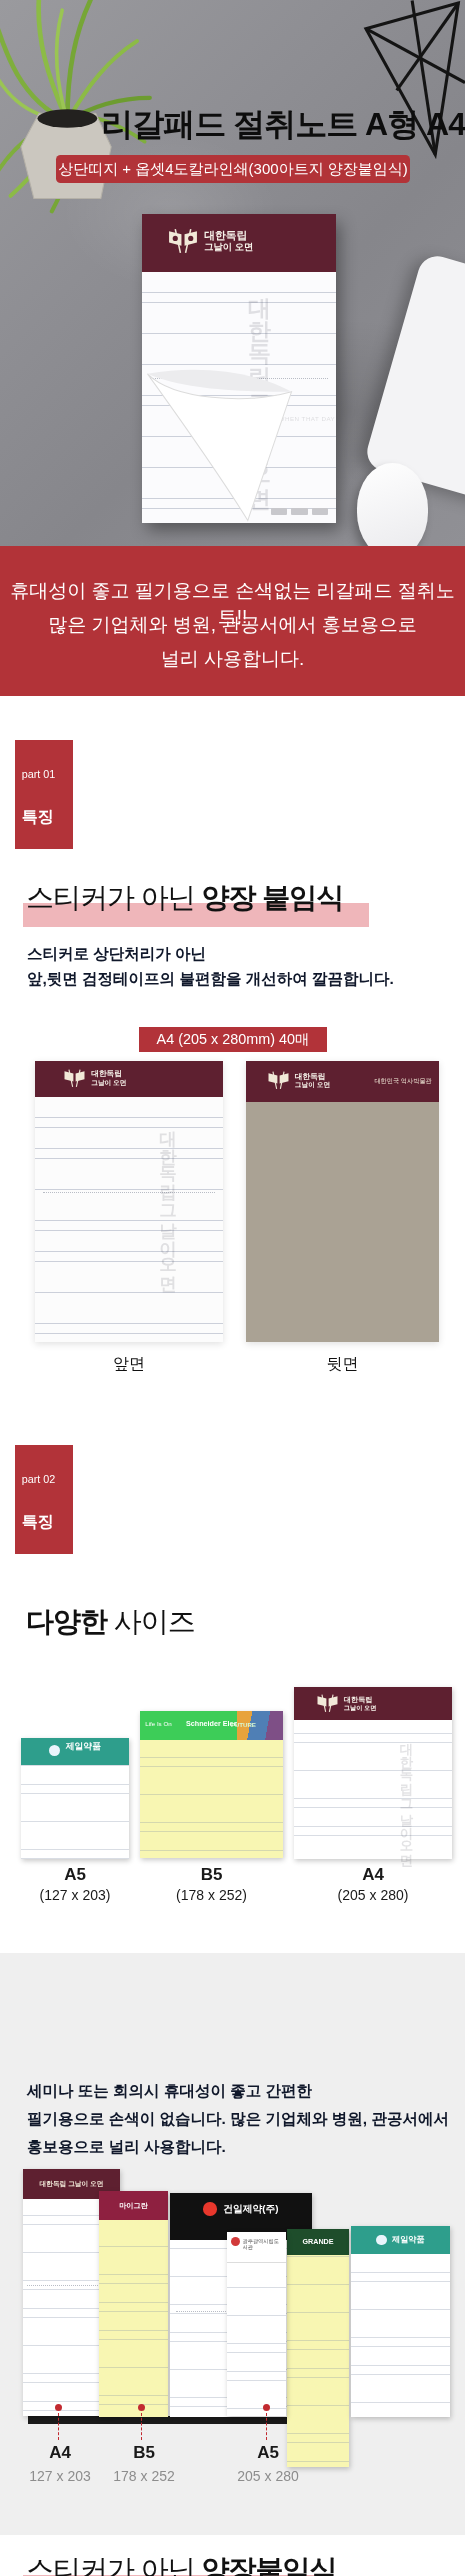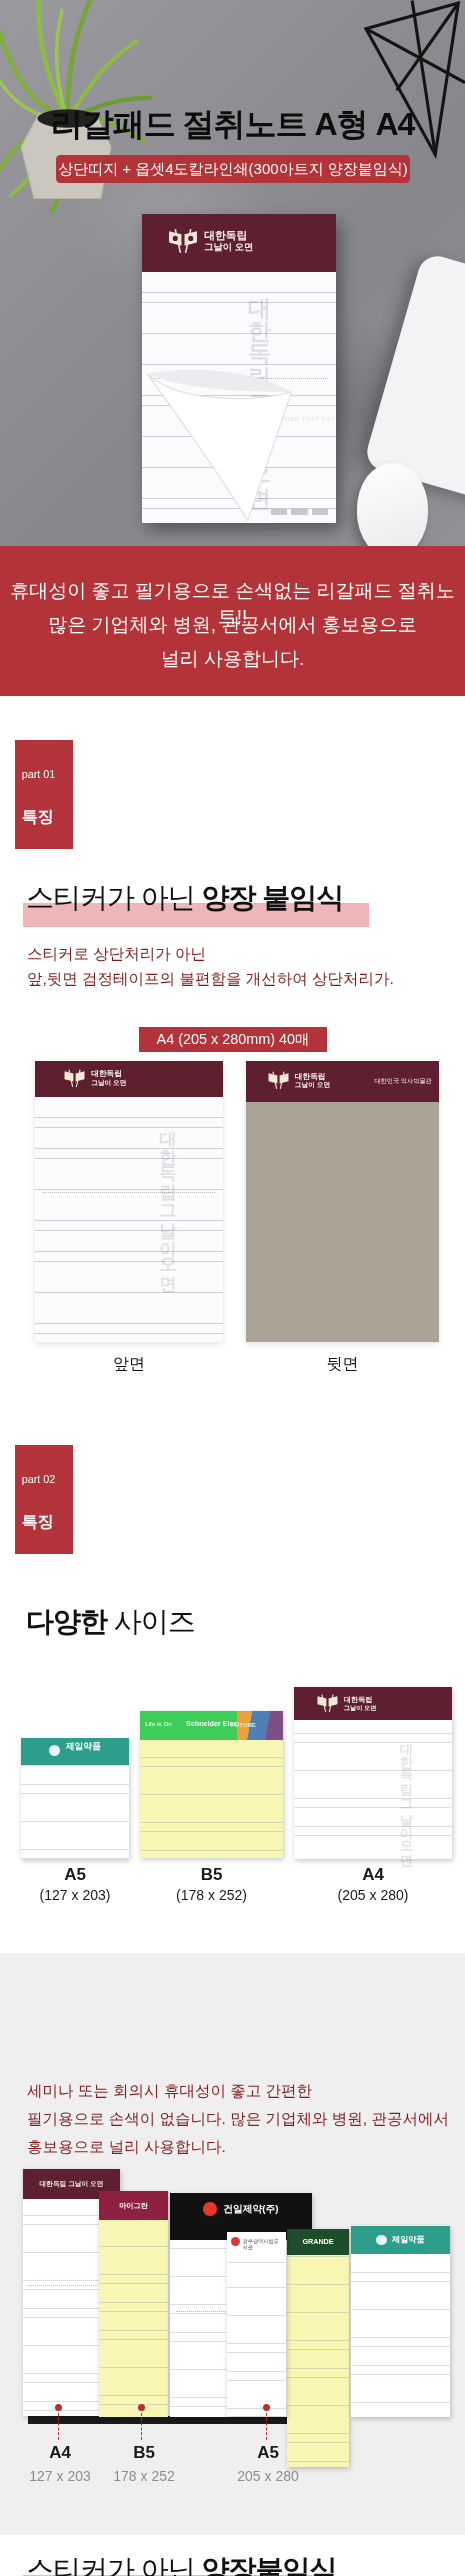--- a/index.html
+++ b/index.html
@@ -6,21 +6,21 @@
   #page{position:relative;width:465px;height:3959px;overflow:hidden;background:#fff;
         font-family:"Liberation Sans","DejaVu Sans",sans-serif;color:#1a1a1a;}
   .s{position:absolute;}
   
   .hero{left:0;top:0;width:465px;height:546px;overflow:hidden;
         background:linear-gradient(135deg,#9a9a9e 0%,#8e8e93 35%,#86868b 60%,#909095 100%);}
   .hero:before{content:"";position:absolute;left:62px;top:134px;width:216px;height:155px;
         background:radial-gradient(closest-side,rgba(255,255,255,.10),rgba(255,255,255,0));}
   .hero:after{content:"";position:absolute;left:216px;top:319px;width:268px;height:185px;
         background:radial-gradient(closest-side,rgba(0,0,0,.12),rgba(0,0,0,0));}
-  .hero-title{left:0;top:103px;width:465px;text-align:center;font-size:32px;font-weight:800;
+  .hero-title{left:0;top:103px;width:465px;text-align:right;font-size:32px;font-weight:800;
         letter-spacing:-1px;color:#0d0d0d;z-index:6;}
   .hero-badge{left:56px;top:155px;width:354px;height:28px;background:#b23338;border-radius:4.6px;
         color:#fff;font-size:15px;line-height:28px;text-align:center;z-index:6;}
   .mousepad{left:389px;top:278px;width:222px;height:222px;background:#f3f3f5;border-radius:19.6px;
         transform:rotate(16deg);box-shadow:-7.2px 5.2px 14.4px rgba(0,0,0,.25);z-index:1;}
   .mouse{left:357px;top:463px;width:71px;height:95px;background:linear-gradient(160deg,#ffffff,#e9e9ec);
         border-radius:50%/48%;box-shadow:-4.1px 5.2px 9.3px rgba(0,0,0,.28);z-index:2;}
   .hero-pad{left:142px;top:214px;width:194px;height:309px;background:#fbfbfd;z-index:4;
         box-shadow:5.2px 8.2px 15.5px rgba(0,0,0,.38);}
   .pad-head{position:absolute;left:0;top:0;width:100%;height:58px;background:#5e2030;}
@@ -35,21 +35,21 @@
   .banner{left:0;top:546px;width:465px;height:150px;background:#b23338;z-index:7;}
   .banner p{margin:0;color:#fff;text-align:center;font-size:19px;}
   
   .partbox{width:58px;background:#b23339;color:#fff;}
   .partbox .pno{position:absolute;left:6.7px;font-size:10.8px;}
   .partbox .plabel{position:absolute;left:6.7px;font-size:16px;font-weight:700;}
   .h-big{font-size:28px;letter-spacing:-1px;color:#111;z-index:2;}
   .h-light{font-weight:300;}
   .h-bold{font-weight:800;}
   .pinkbar{background:#efb6ba;z-index:1;}
-  .desc{font-size:15.5px;color:#7f1d1d;}
+  .desc{font-size:15.5px;color:#0f172a;font-weight:bold;}
   .gray-dim{color:#8d8d8d;}
   
   .photo{background:#fcfcfc;box-shadow:0 2.1px 7.2px rgba(0,0,0,.12);}
   .cardboard{background:#aaa294;}
   .caption{font-size:16px;color:#111;text-align:center;}
   .size-badge{background:#b23339;color:#fff;text-align:center;}
   
   .stand{box-shadow:1px 2.1px 5.2px rgba(0,0,0,.22);background:#fff;}
   .stand .hd{position:absolute;left:0;top:0;width:100%;}
   .ylw{background:repeating-linear-gradient(to bottom,#f8f6b2 0 8.8px,#d5d8ae 8.8px 9.3px);}
@@ -139,21 +139,21 @@
 
   <div class="s partbox" style="left:15px;top:740px;height:109px;">
     <span class="pno" style="top:28px;">part 01</span>
     <span class="plabel" style="top:67px;">특징</span>
   </div>
 
   <div class="s pinkbar" style="left:23px;top:903px;width:346px;height:24px;"></div>
   <div class="s h-big" style="left:26px;top:879px;"><span class="h-light">스티커가 아닌 </span><span class="h-bold">양장 붙임식</span></div>
 
   <div class="s desc" style="left:27px;top:944px;">스티커로 상단처리가 아닌</div>
-  <div class="s desc" style="left:27px;top:969px;">앞,뒷면 검정테이프의 불편함을 개선하여 상단처리가.</div>
+  <div class="s desc" style="left:27px;top:969px;">앞,뒷면 검정테이프의 불편함을 개선하여 깔끔합니다.</div>
 
   <div class="s size-badge" style="left:139px;top:1027px;width:188px;height:25px;font-size:14.4px;line-height:25px;">A4 (205 x 280mm) 40매</div>
 
   <div class="s photo" style="left:35px;top:1061px;width:188px;height:281px;">
     <div class="pad-head" style="height:36px;background:#5e2030;">
       <div class="brandrow" style="left:28px;top:8.2px;">
         <svg width="23" height="18.5" viewBox="0 0 62 50">
           <g fill="#f1e9d8">
               <polygon points="4,6 28,12 28,34 4,28"></polygon>
               <polygon points="58,6 34,12 34,34 58,28"></polygon>

